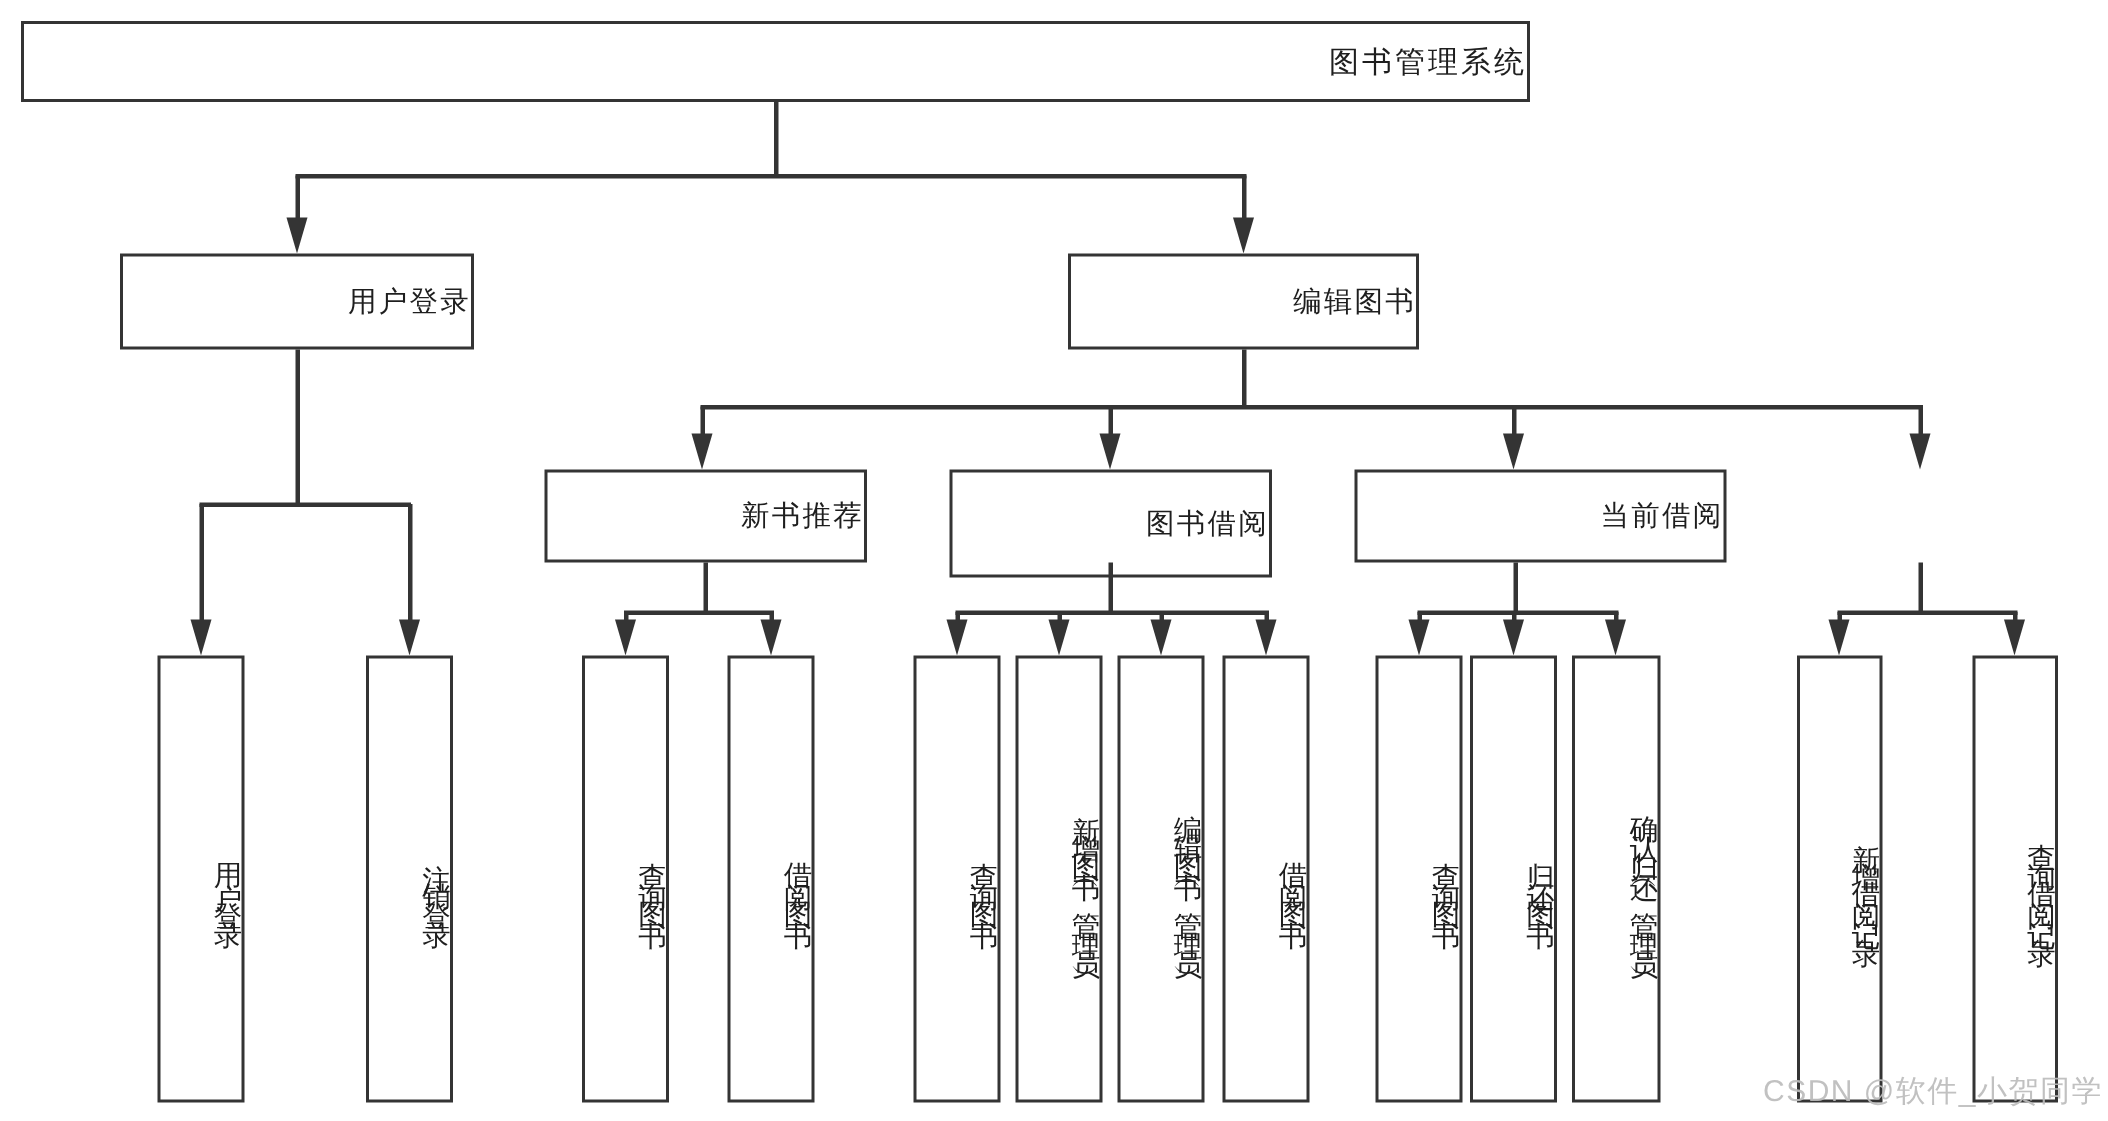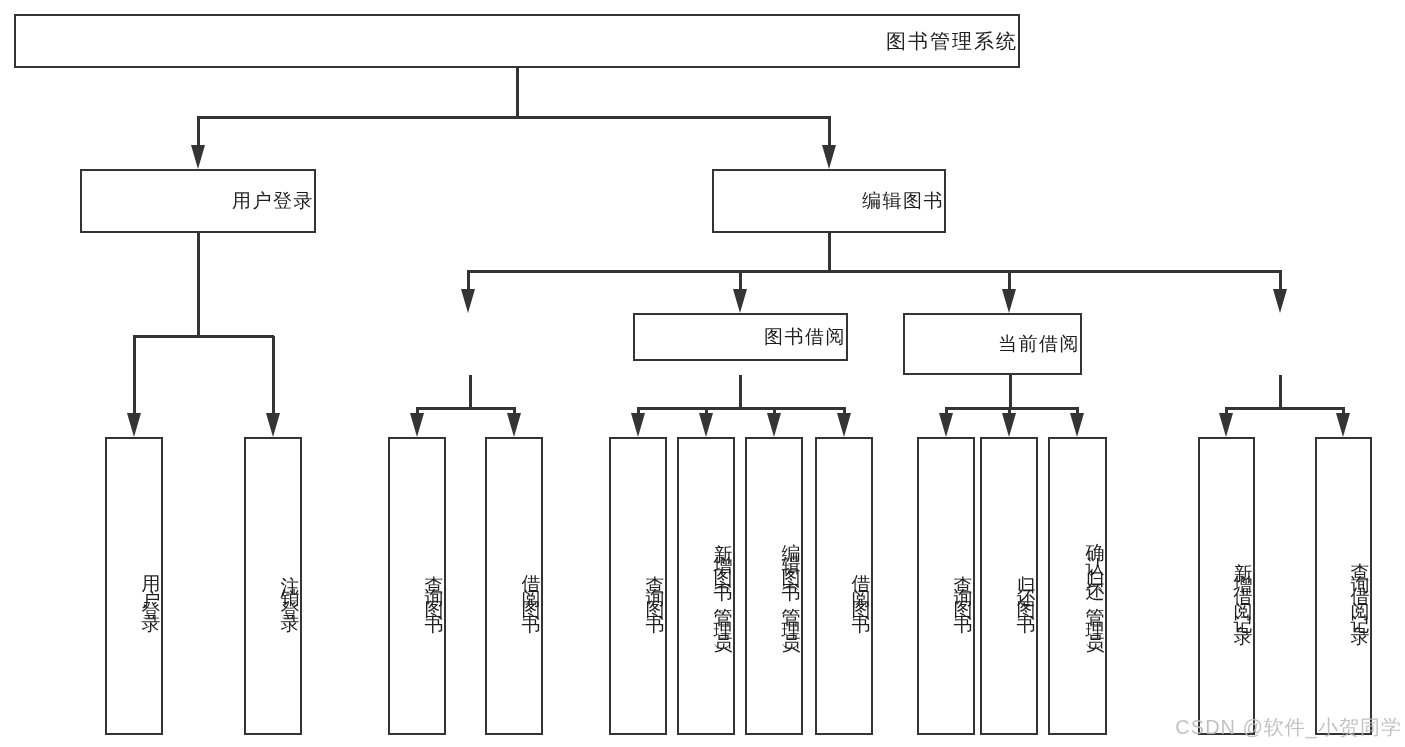--- a/index.html
+++ b/index.html
@@ -84,24 +84,27 @@
   <div class="hline" style="left:466.5px; top:269.5px; width:815px;"></div>
   <div class="vline" style="left:466.5px; top:271px; height:20px;"></div>
   <div class="arrowhead" style="left:460.5px; top:289px;"></div>
   <div class="vline" style="left:738.5px; top:271px; height:20px;"></div>
   <div class="arrowhead" style="left:732.5px; top:289px;"></div>
   <div class="vline" style="left:1007.5px; top:271px; height:20px;"></div>
   <div class="arrowhead" style="left:1001.5px; top:289px;"></div>
   <div class="vline" style="left:1278.5px; top:271px; height:20px;"></div>
   <div class="arrowhead" style="left:1272.5px; top:289px;"></div>
 
-  <div class="node hnode" style="left:633px; top:313px; width:215px; height:48px;">
+  <div class="node hnode" style="left:363px; top:313px; width:215px; height:62px;">
+    <span>新书推荐</span>
+  </div>
+  <div class="node hnode" style="left:633px; top:313px; width:215px; height:72px;">
     <span>图书借阅</span>
   </div>
-  <div class="node hnode" style="left:903px; top:313px; width:179px; height:62px;">
+  <div class="node hnode" style="left:903px; top:313px; width:248px; height:62px;">
     <span>当前借阅</span>
   </div>
 
   <div class="vline" style="left:468.5px; top:375px; height:33px;"></div>
   <div class="hline" style="left:415.5px; top:406.5px; width:100px;"></div>
   <div class="vline" style="left:415.5px; top:408px; height:8px;"></div>
   <div class="arrowhead" style="left:409.5px; top:413px;"></div>
   <div class="vline" style="left:512.5px; top:408px; height:8px;"></div>
   <div class="arrowhead" style="left:506.5px; top:413px;"></div>
 

